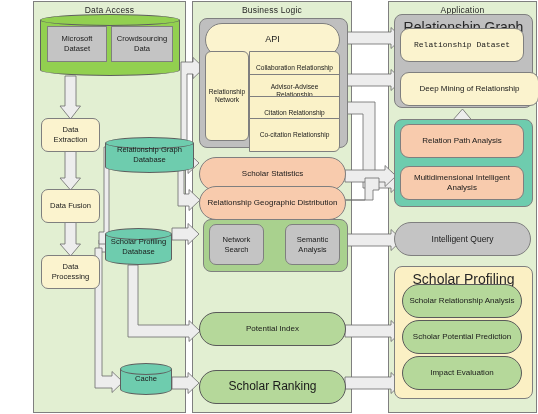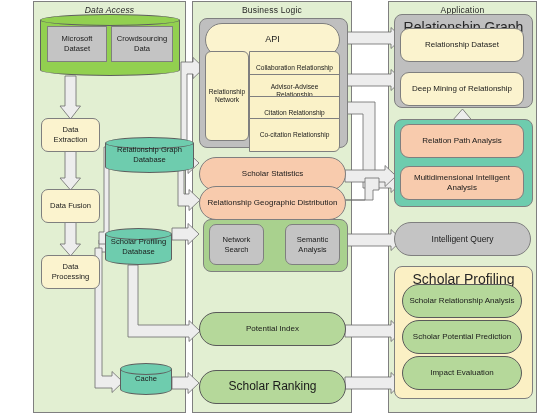--- a/index.html
+++ b/index.html
@@ -28,21 +28,21 @@
   .cyl .lbl{position:absolute;left:0;right:0;top:0;bottom:0;display:flex;align-items:center;justify-content:center;
             text-align:center;font-size:7.6px;color:#1a1a1a;line-height:1.3;z-index:3;padding:0 2px;}
   .cyl.green .body,.cyl.green .top,.cyl.green .bot{background:#92D050;}
   svg.wires{position:absolute;left:0;top:0;width:538px;height:414px;pointer-events:none;}
 </style>
 </head>
 <body>
 
 <div id="stage">
 
-  <div class="panel" style="left:33px;top:1px;width:153px;height:412px;font-style:italic;">
+  <div class="panel" style="left:33px;top:1px;width:153px;height:412px;">
     <div class="panel-title">Data Access</div>
   </div>
 
   <div class="panel" style="left:192px;top:1px;width:160px;height:412px;">
     <div class="panel-title">Business Logic</div>
   </div>
 
   <div class="panel" style="left:388px;top:1px;width:149px;height:412px;">
     <div class="panel-title">Application</div>
   </div>
@@ -208,24 +208,24 @@
   <div class="node greenpill" style="left:199px;top:312px;width:147px;height:26px;font-size:8px;">
     <span>Potential Index</span>
   </div>
   <div class="node greenpill" style="left:199px;top:370px;width:147px;height:26px;font-size:12px;">
     <span>Scholar Ranking</span>
   </div>
 
   <div class="greyc" style="position:absolute;left:394px;top:14px;width:137px;height:92px;">
     <div class="inner-title">Relationship Graph</div>
   </div>
-  <div class="node yellow rr" style="left:400px;top:28px;width:124px;height:25px;z-index:3;font-size:8px;border-radius:9px;">
+  <div class="node yellow rr" style="left:400px;top:28px;width:124px;height:25px;z-index:3;font-size:8px;border-radius:9px;font-family:Liberation Mono, monospace;">
     <span>Relationship Dataset</span>
   </div>
-  <div class="node yellow rr" style="left:400px;top:72px;width:124px;height:26px;z-index:3;font-size:8px;border-radius:9px;">
+  <div class="node yellow rr" style="left:400px;top:72px;width:139px;height:26px;z-index:3;font-size:8px;border-radius:9px;">
     <span>Deep Mining of Relationship</span>
   </div>
 
   <div class="tealbox" style="position:absolute;left:394px;top:119px;width:137px;height:86px;"></div>
   <div class="node salmon" style="left:400px;top:124px;width:124px;height:26px;z-index:3;font-size:8px;border-radius:9px;">
     <span>Relation Path Analysis</span>
   </div>
   <div class="node salmon" style="left:400px;top:166px;width:124px;height:33px;z-index:3;font-size:8px;border-radius:9px;">
     <span>Multidimensional Intelligent Analysis</span>
   </div>

